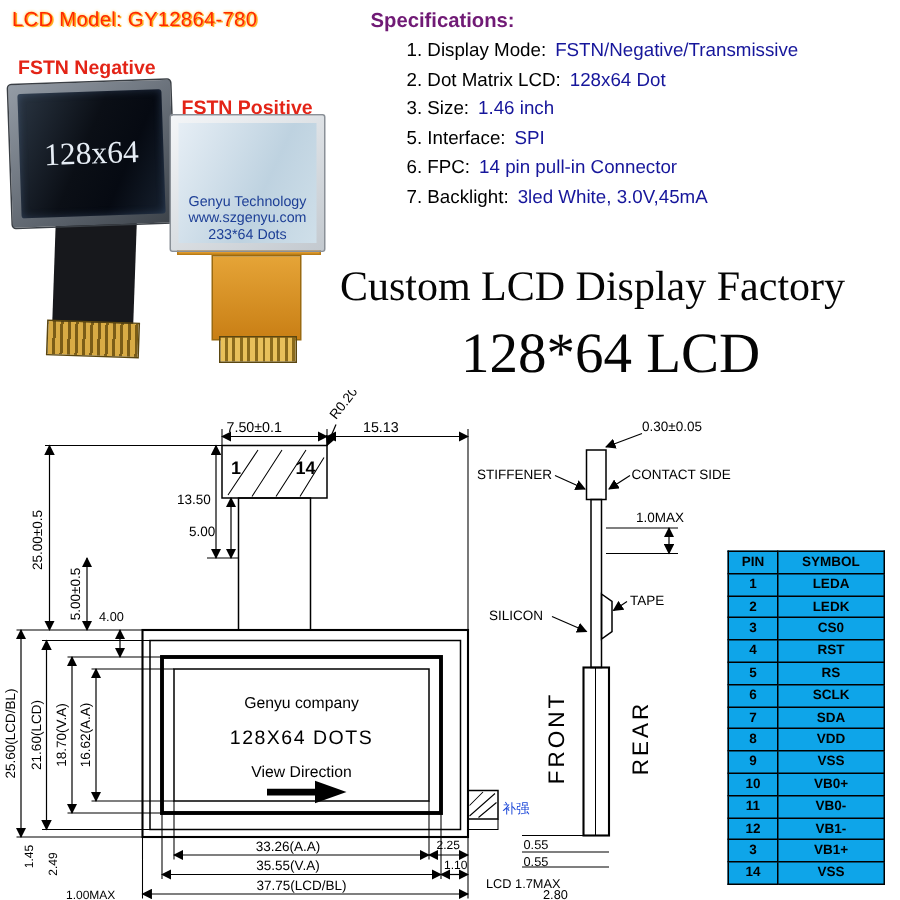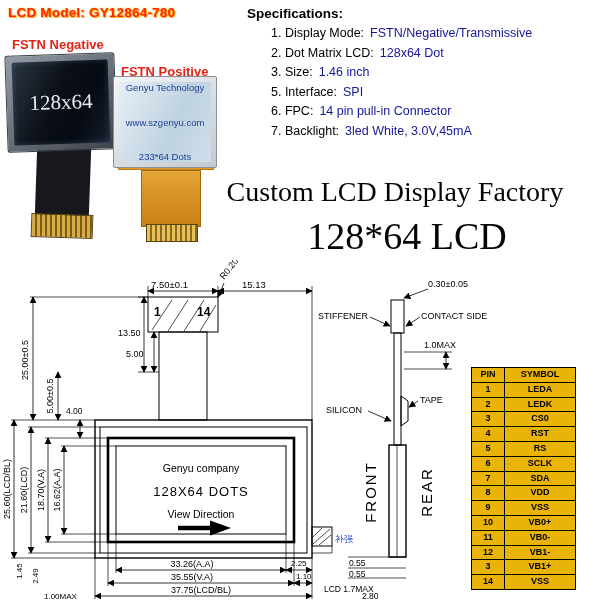--- a/index.html
+++ b/index.html
@@ -4,31 +4,31 @@
 <style>
   html,body{margin:0;padding:0;}
   body{
     width:600px;height:600px;position:relative;background:#ffffff;
     font-family:"Liberation Sans",sans-serif;overflow:hidden;color:#000;
   }
   .abs{position:absolute;}
 
   
   .model-title{
-    left:8px;top:5px;font-size:13.5px;font-weight:bold;color:#ff2800;
+    left:8px;top:5px;font-size:13.5px;font-weight:normal;color:#ff2800;
     text-shadow:1px 1px 0 rgba(255,160,0,.85),0 0 2px rgba(255,190,0,.9);
     letter-spacing:.2px;
   }
   .red-label{color:#e32417;font-weight:bold;font-size:13px;}
   .neg-label{left:12px;top:37px;}
   .pos-label{left:121px;top:64px;}
 
   
   .specs{left:247px;top:6px;width:350px;}
-  .specs-title{color:#000000;font-size:13.5px;font-weight:600;margin-bottom:3px;}
+  .specs-title{color:#701a75;font-size:13.5px;font-weight:600;margin-bottom:3px;}
   .spec-row{font-size:12.5px;line-height:19.5px;white-space:nowrap;color:#000;margin-left:24px;}
   .spec-value{color:#16169b;margin-left:6px;}
 
   
   .module-neg{
     left:6px;top:54px;width:110px;height:97px;box-sizing:border-box;
     background:linear-gradient(145deg,#949ca6,#565d66 70%,#3c4249);
     border:1px solid #3a3f45;border-radius:3px;padding:6px;transform:rotate(-2deg);
   }
   .module-neg .screen{
@@ -42,21 +42,21 @@
     left:31px;top:214px;width:60px;height:22px;transform:rotate(2deg);
     background:repeating-linear-gradient(90deg,#d8ab45 0 3px,#7a5c17 3px 5px);
     border:1px solid #5a4610;
   }
   .module-pos{
     left:113px;top:76px;width:104px;height:92px;box-sizing:border-box;
     background:linear-gradient(145deg,#f4f6f8,#c3c9cf);
     border:1px solid #8a9097;border-radius:2px;padding:5px;
   }
   .module-pos .screen{
-    width:100%;height:100%;display:flex;flex-direction:column;align-items:center;justify-content:space-between;
+    width:100%;height:100%;display:flex;flex-direction:column;align-items:center;justify-content:flex-end;
     gap:0;background:linear-gradient(115deg,#e6eef5,#bed2e0 60%,#cfdfe9);
     color:#1d3f96;font-size:9.5px;text-align:center;
   }
   .pos-led-strip{left:118px;top:161px;width:94px;height:7px;background:#e09a2d;border:1px solid #b97c17;}
   .pos-cable{left:141px;top:170px;width:58px;height:55px;
     background:linear-gradient(#e5a437,#c97f15);border:1px solid #9a6a10;}
   .pos-pins{left:146px;top:224px;width:50px;height:16px;
     background:repeating-linear-gradient(90deg,#e8c05a 0 3px,#8a6a1c 3px 5px);border:1px solid #5a4610;}
 
   
@@ -68,21 +68,21 @@
   .drawing-svg{left:0;top:260px;}
   svg .ln{stroke:#000;fill:none;stroke-width:1;}
   svg .bold{stroke-width:2.6;}
   svg .mid{stroke-width:1.4;}
   svg .thin{stroke-width:0.7;}
   svg .dim{stroke-width:0.8;}
   svg text{stroke:none;fill:#000;font-family:"Liberation Sans",sans-serif;}
   svg .cn{fill:#1a46d8;}
 
   
-  .pin-table{left:471px;top:367px;border-collapse:collapse;background:#eab308;}
+  .pin-table{left:485px;top:367px;border-collapse:collapse;background:#0ea5e9;}
   .pin-table th,.pin-table td{
     border:1px solid #000;font-size:9px;font-weight:bold;text-align:center;
     padding:0 2px;height:13.8px;line-height:13.8px;
   }
   .pin-table .c-pin{width:28px;}
   .pin-table .c-sym{width:66px;}
 </style>
 </head>
 <body>
 

